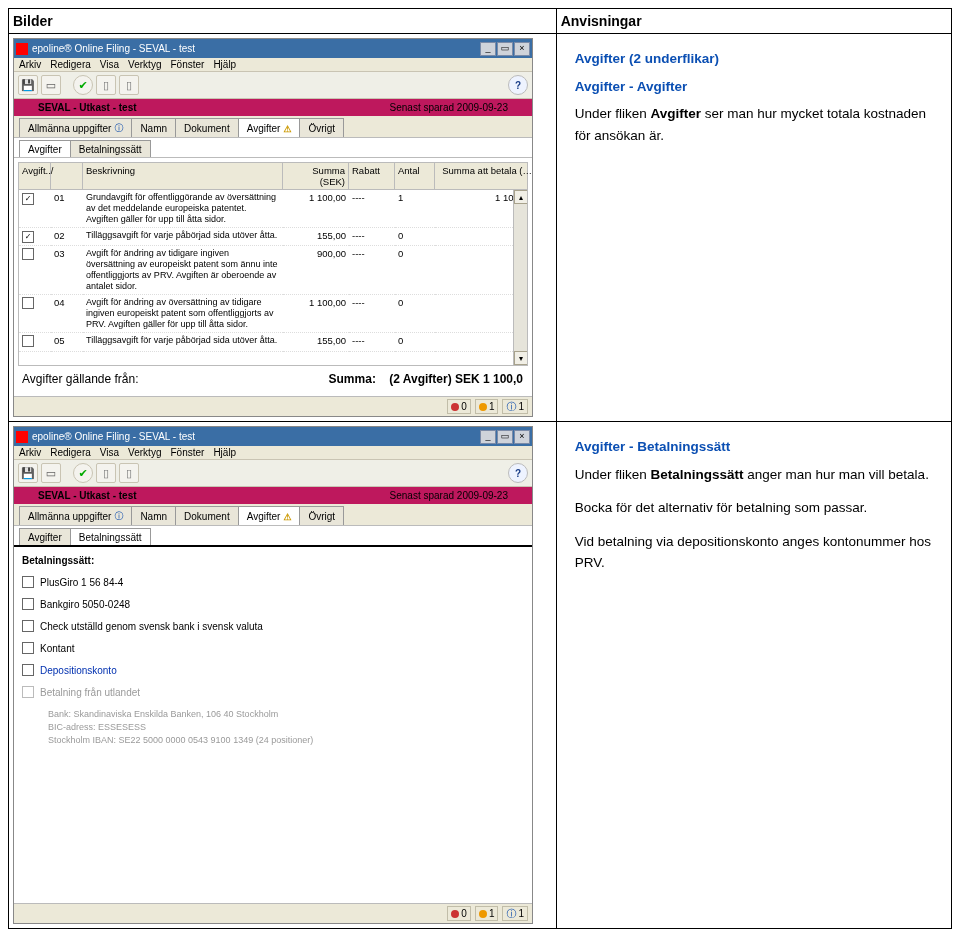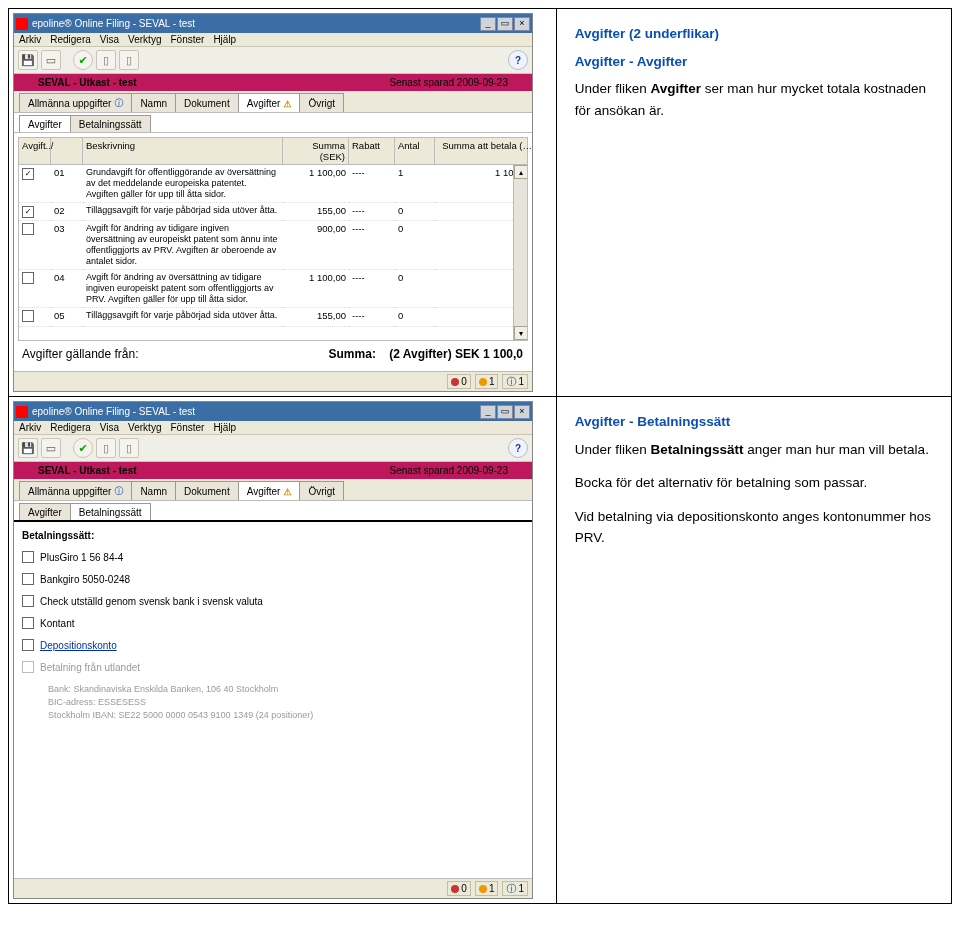--- a/index.html
+++ b/index.html
@@ -58,30 +58,34 @@
   .dot.red{background:#c33}
   .dot.ora{background:#e90}
 
   
   .form{background:#fff;padding:8px;font-size:10px;height:340px;border-top:2px solid #000000}
   .form .lbl{font-weight:bold;margin-bottom:10px}
   .opt{display:flex;align-items:center;gap:6px;margin:10px 0}
   .cb{width:10px;height:10px;border:1px solid #666;display:inline-block}
   .grey{color:#9a9a9a}
   .greyblk{color:#9a9a9a;font-size:9px;margin-left:26px;line-height:13px}
-  .link{color:#0030b0;text-decoration:underline}
+  .link{color:#0030b0;}
   .scrollfake{position:relative}
   .scrollbar{position:absolute;right:-1px;top:0;bottom:0;width:14px;background:#e6e4da;border-left:1px solid #bbb;display:flex;flex-direction:column;justify-content:space-between;align-items:center;font-size:8px}
   .sbtn{width:12px;height:12px;background:#f1efe6;border:1px solid #a8a28c;display:flex;align-items:center;justify-content:center}
 </style>
 </head>
 <body>
 
 <table class="outer">
 <tbody>
+<tr>
+  <td class="colleft colhead">Bilder</td>
+  <td class="colright colhead">Anvisningar</td>
+</tr>
 
 <tr>
 <td class="colleft">
   <div class="win">
     <div class="titlebar">
       <span class="ttl">
                 <span class="logo"></span>
         <span>epoline® Online Filing - SEVAL - test</span>
               </span>
       <span class="wbtns">

